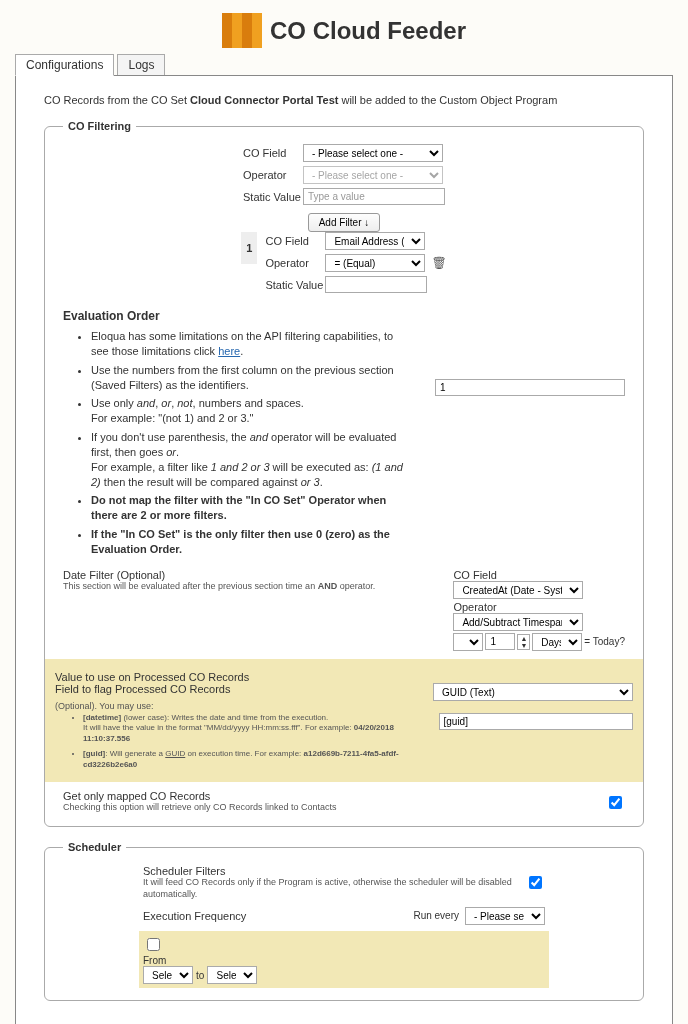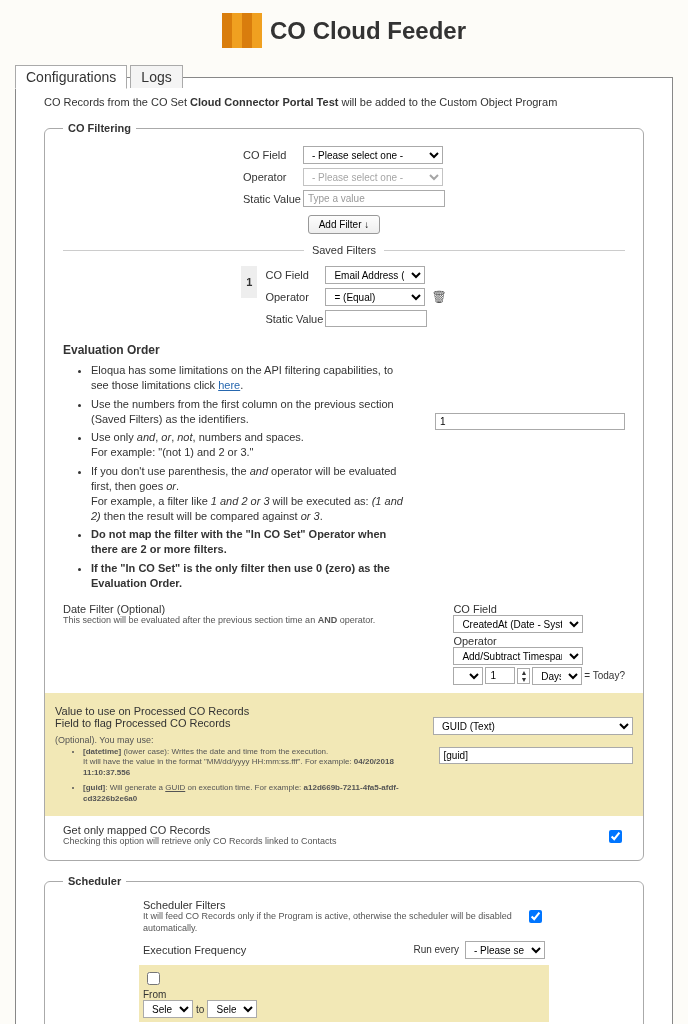--- a/index.html
+++ b/index.html
@@ -4,21 +4,21 @@
 <style>
 body{margin:0;font-family:Arial,sans-serif;font-size:11px;color:#333;background:#fdfcf8;width:688px}
 a{color:#2667af;text-decoration:underline;cursor:pointer}
 .wrap{padding:8px 15px}
 .header{display:flex;align-items:center;justify-content:center;gap:8px;margin:5px 0}
 .logo{width:40px;height:35px;background:linear-gradient(90deg,#d97d0d 25%,#f0a020 25%,#f0a020 50%,#d97d0d 50%,#d97d0d 75%,#f0a020 75%);position:relative}
 .logo::after{content:'';position:absolute;bottom:-3px;left:-5px;font-size:6px}
 h1{font-size:24px;font-weight:bold;margin:0}
 .subtitle{font-size:12px;margin:4px 0 6px}
 .tabs{border-bottom:1px solid #888}
-.tab{display:inline-block;padding:3px 10px;border:1px solid #aaa;border-bottom:none;background:#f4f4f4;cursor:pointer;font-size:14px;position:relative;top:12px}
+.tab{display:inline-block;padding:3px 10px;border:1px solid #aaa;border-bottom:none;background:#f4f4f4;cursor:pointer;font-size:12px;position:relative;top:1px}
 .tab.active{background:#fff;border-bottom:1px solid #fff}
 .panel{border:1px solid #888;border-top:none;padding:18px 28px;background:#fff}
 .intro{font-size:11px;margin-bottom:14px}
 fieldset{border:1px solid #aaa;border-radius:6px;margin:0 0 14px;padding:12px 18px}
 legend{font-size:11px;font-weight:bold;padding:0 5px}
 .row{display:flex;align-items:center;margin-bottom:4px}
 .lbl{width:60px;font-size:11px}
 select,input[type=text],textarea{font-family:Arial;font-size:10px;border:1px solid #aaa;padding:2px 4px;background:#fff}
 select{height:18px}
 input::placeholder,textarea::placeholder{color:#999}
@@ -78,23 +78,20 @@
           </div>
       <div class="row">
             <span class="lbl">Static Value</span>
         <input type="text" style="width: 132px;" placeholder="Type a value">
           </div>
       <div style="text-align:center;margin-top:8px">
         <button class="btn">Add Filter ↓</button>
       </div>
     </div>
 
-    <div class="hr-label">
-          <span>Saved Filters</span>
-        </div>
 
     <div class="saved-row">
       <div class="idx">1</div>
       <div>
         <div class="row">
               <span class="lbl">CO Field</span>
           <select style="width:100px"><option>Email Address (Text)</option></select>
             </div>
         <div class="row">
               <span class="lbl">Operator</span>

